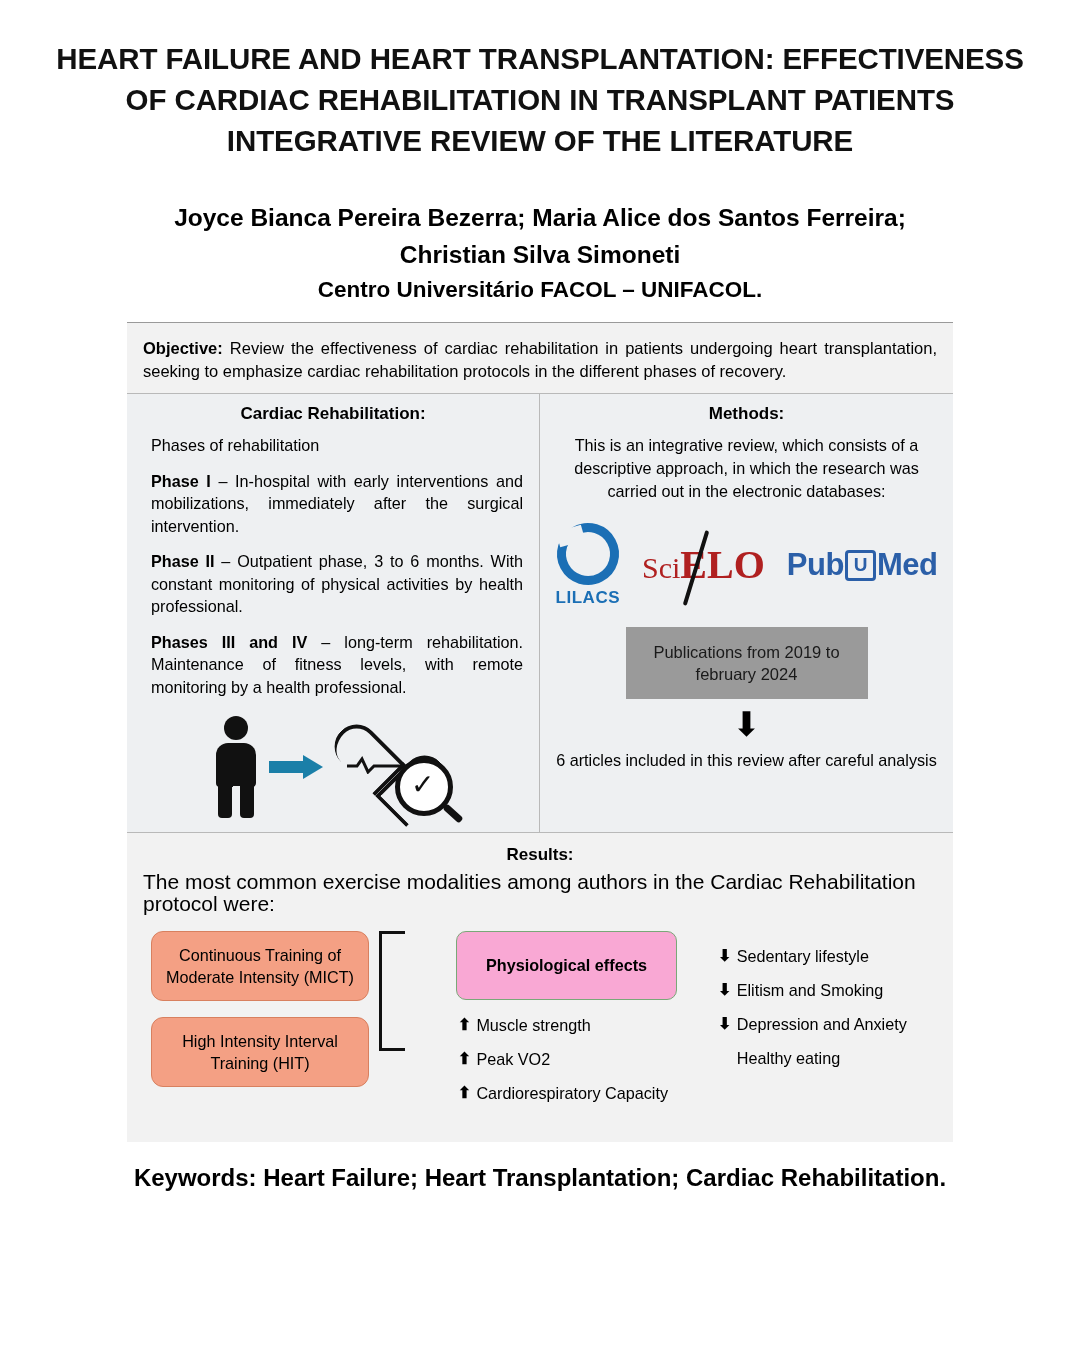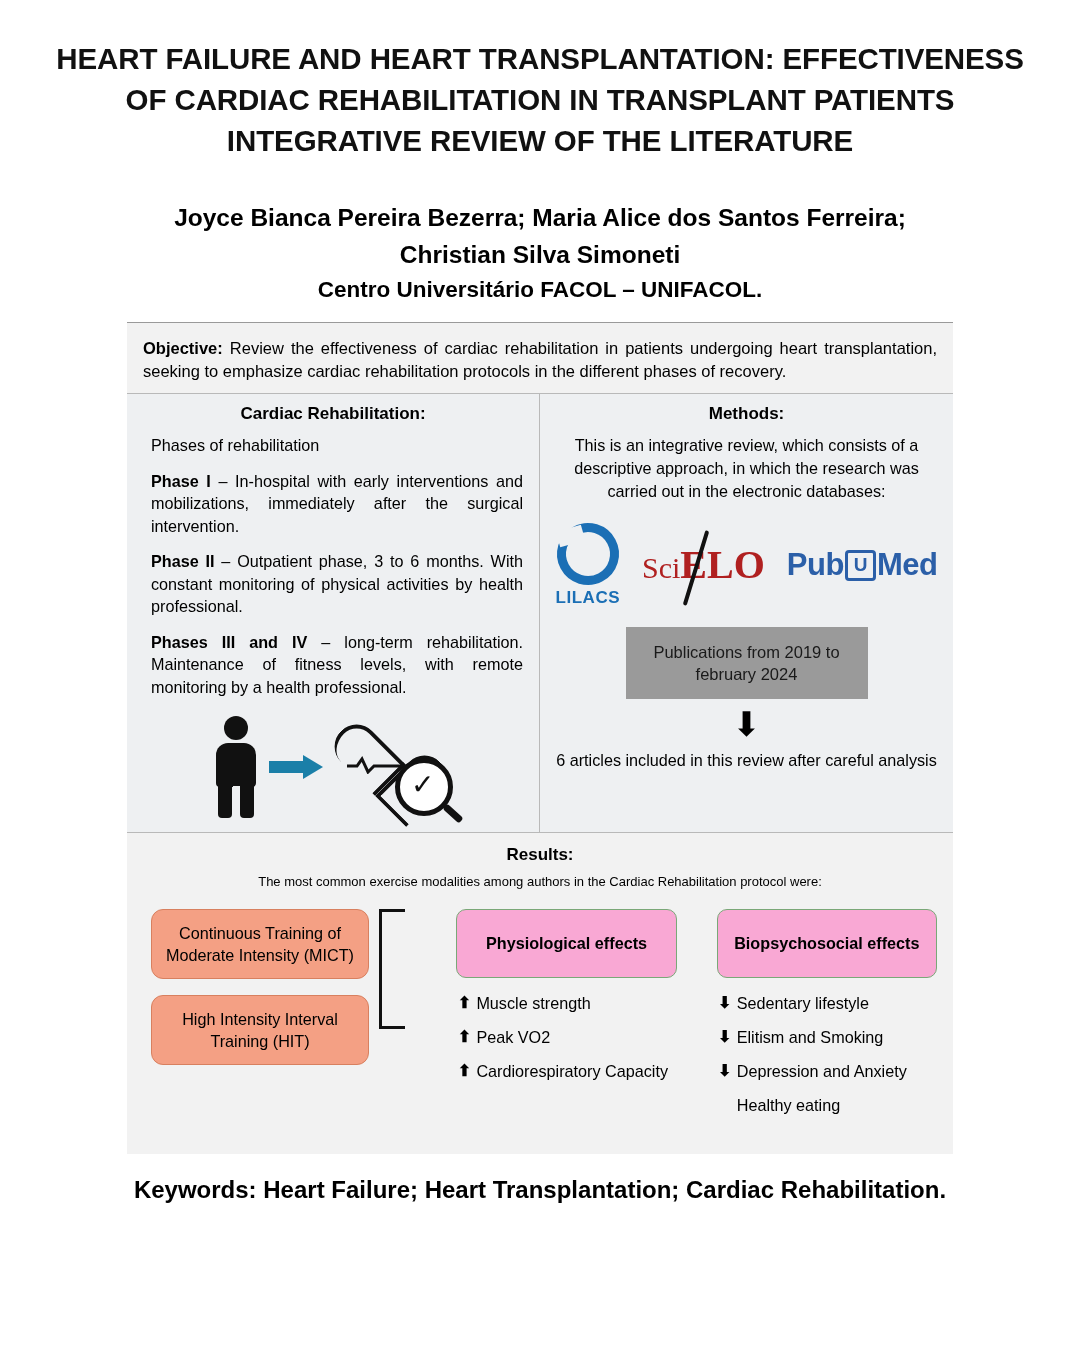--- a/index.html
+++ b/index.html
@@ -314,22 +314,22 @@
     padding: 12px 16px 26px 16px;
     background: #f2f2f2;
   }
   .results-heading {
     text-align: center;
     font-weight: bold;
     font-size: 17px;
     margin-bottom: 6px;
   }
   .results-sub {
-    text-align: center;
-    font-size: 13px;
+    text-align: left;
+    font-size: 21px;
     line-height: 22px;
     margin-bottom: 16px;
   }
   .results-grid {
     display: flex;
     align-items: flex-start;
     padding-left: 8px;
   }
   .training-col {
     width: 300px;
@@ -521,21 +521,20 @@
               <span class="etext">Peak VO2</span>
             </div>
             <div class="effect-item">
               <span class="glyph">⬆</span>
               <span class="etext">Cardiorespiratory Capacity</span>
             </div>
           </div>
         </div>
 
         <div class="effects-col second">
-          <div class="effect-header">Biopsychosocial effects</div>
           <div class="effect-list">
             <div class="effect-item">
               <span class="glyph">⬇</span>
               <span class="etext">Sedentary lifestyle</span>
             </div>
             <div class="effect-item">
               <span class="glyph">⬇</span>
               <span class="etext">Elitism and Smoking</span>
             </div>
             <div class="effect-item">

